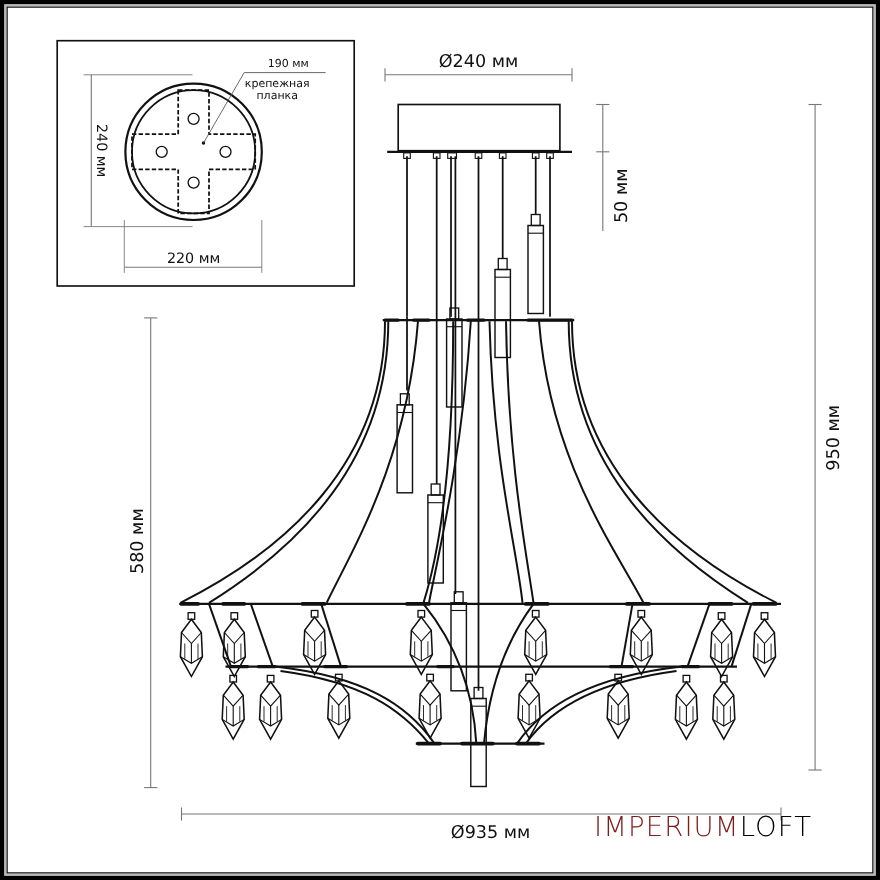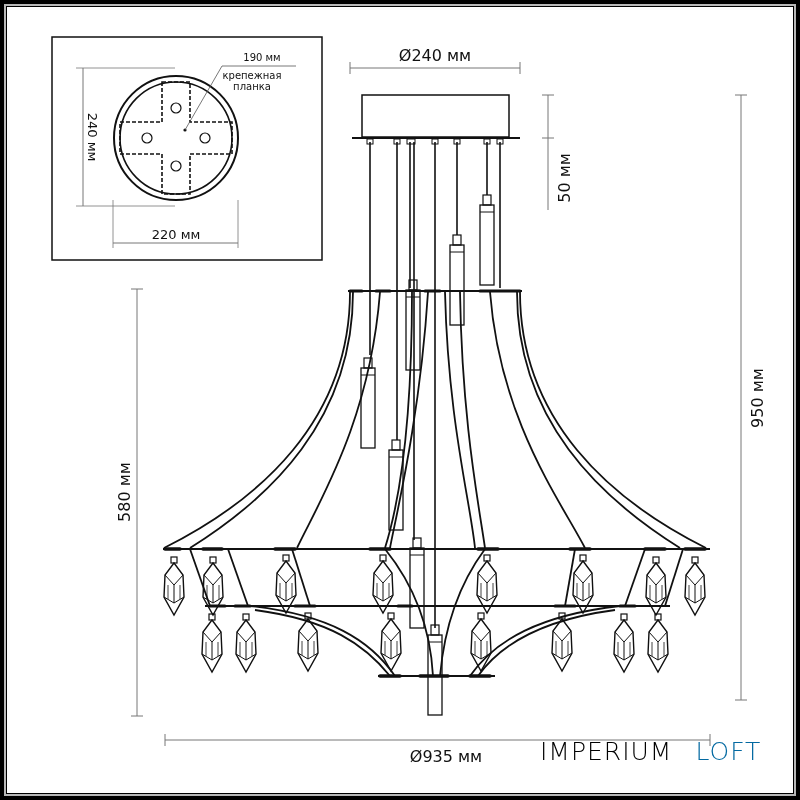--- a/index.html
+++ b/index.html
@@ -8,22 +8,22 @@
     .frame { position: absolute; left: 0; top: 0; width: 800px; height: 800px; box-sizing: border-box;
              border: 4px solid #000; }
     .frame-inner { position: absolute; left: 6px; top: 6px; right: 6px; bottom: 6px;
                    border: 1px solid #000; }
     .frame-gap { position: absolute; left: 4px; top: 4px; right: 4px; bottom: 4px;
                  border: 2px solid #b8b8b8; }
     svg { position: absolute; left: 0; top: 0; }
     .dim-text { font-family: "DejaVu Sans", sans-serif; fill: #111; }
     .logo { position: absolute; left: 540px; top: 737px; font-family: "DejaVu Sans", sans-serif;
             font-size: 25px; letter-spacing: 1px; font-weight: 300; }
-    .logo .a { color: #000000; }
-    .logo .b { color: #0369a1; margin-left: 23px; }
+    .logo .a { color: #7f1d1d; }
+    .logo .b { color: #000000; }
   </style>
 </head>
 <body>
 
 <div class="frame"></div>
 <div class="frame-gap"></div>
 <div class="frame-inner"></div>
 
 <svg width="800" height="800" viewBox="0 0 800 800">
   <defs>

